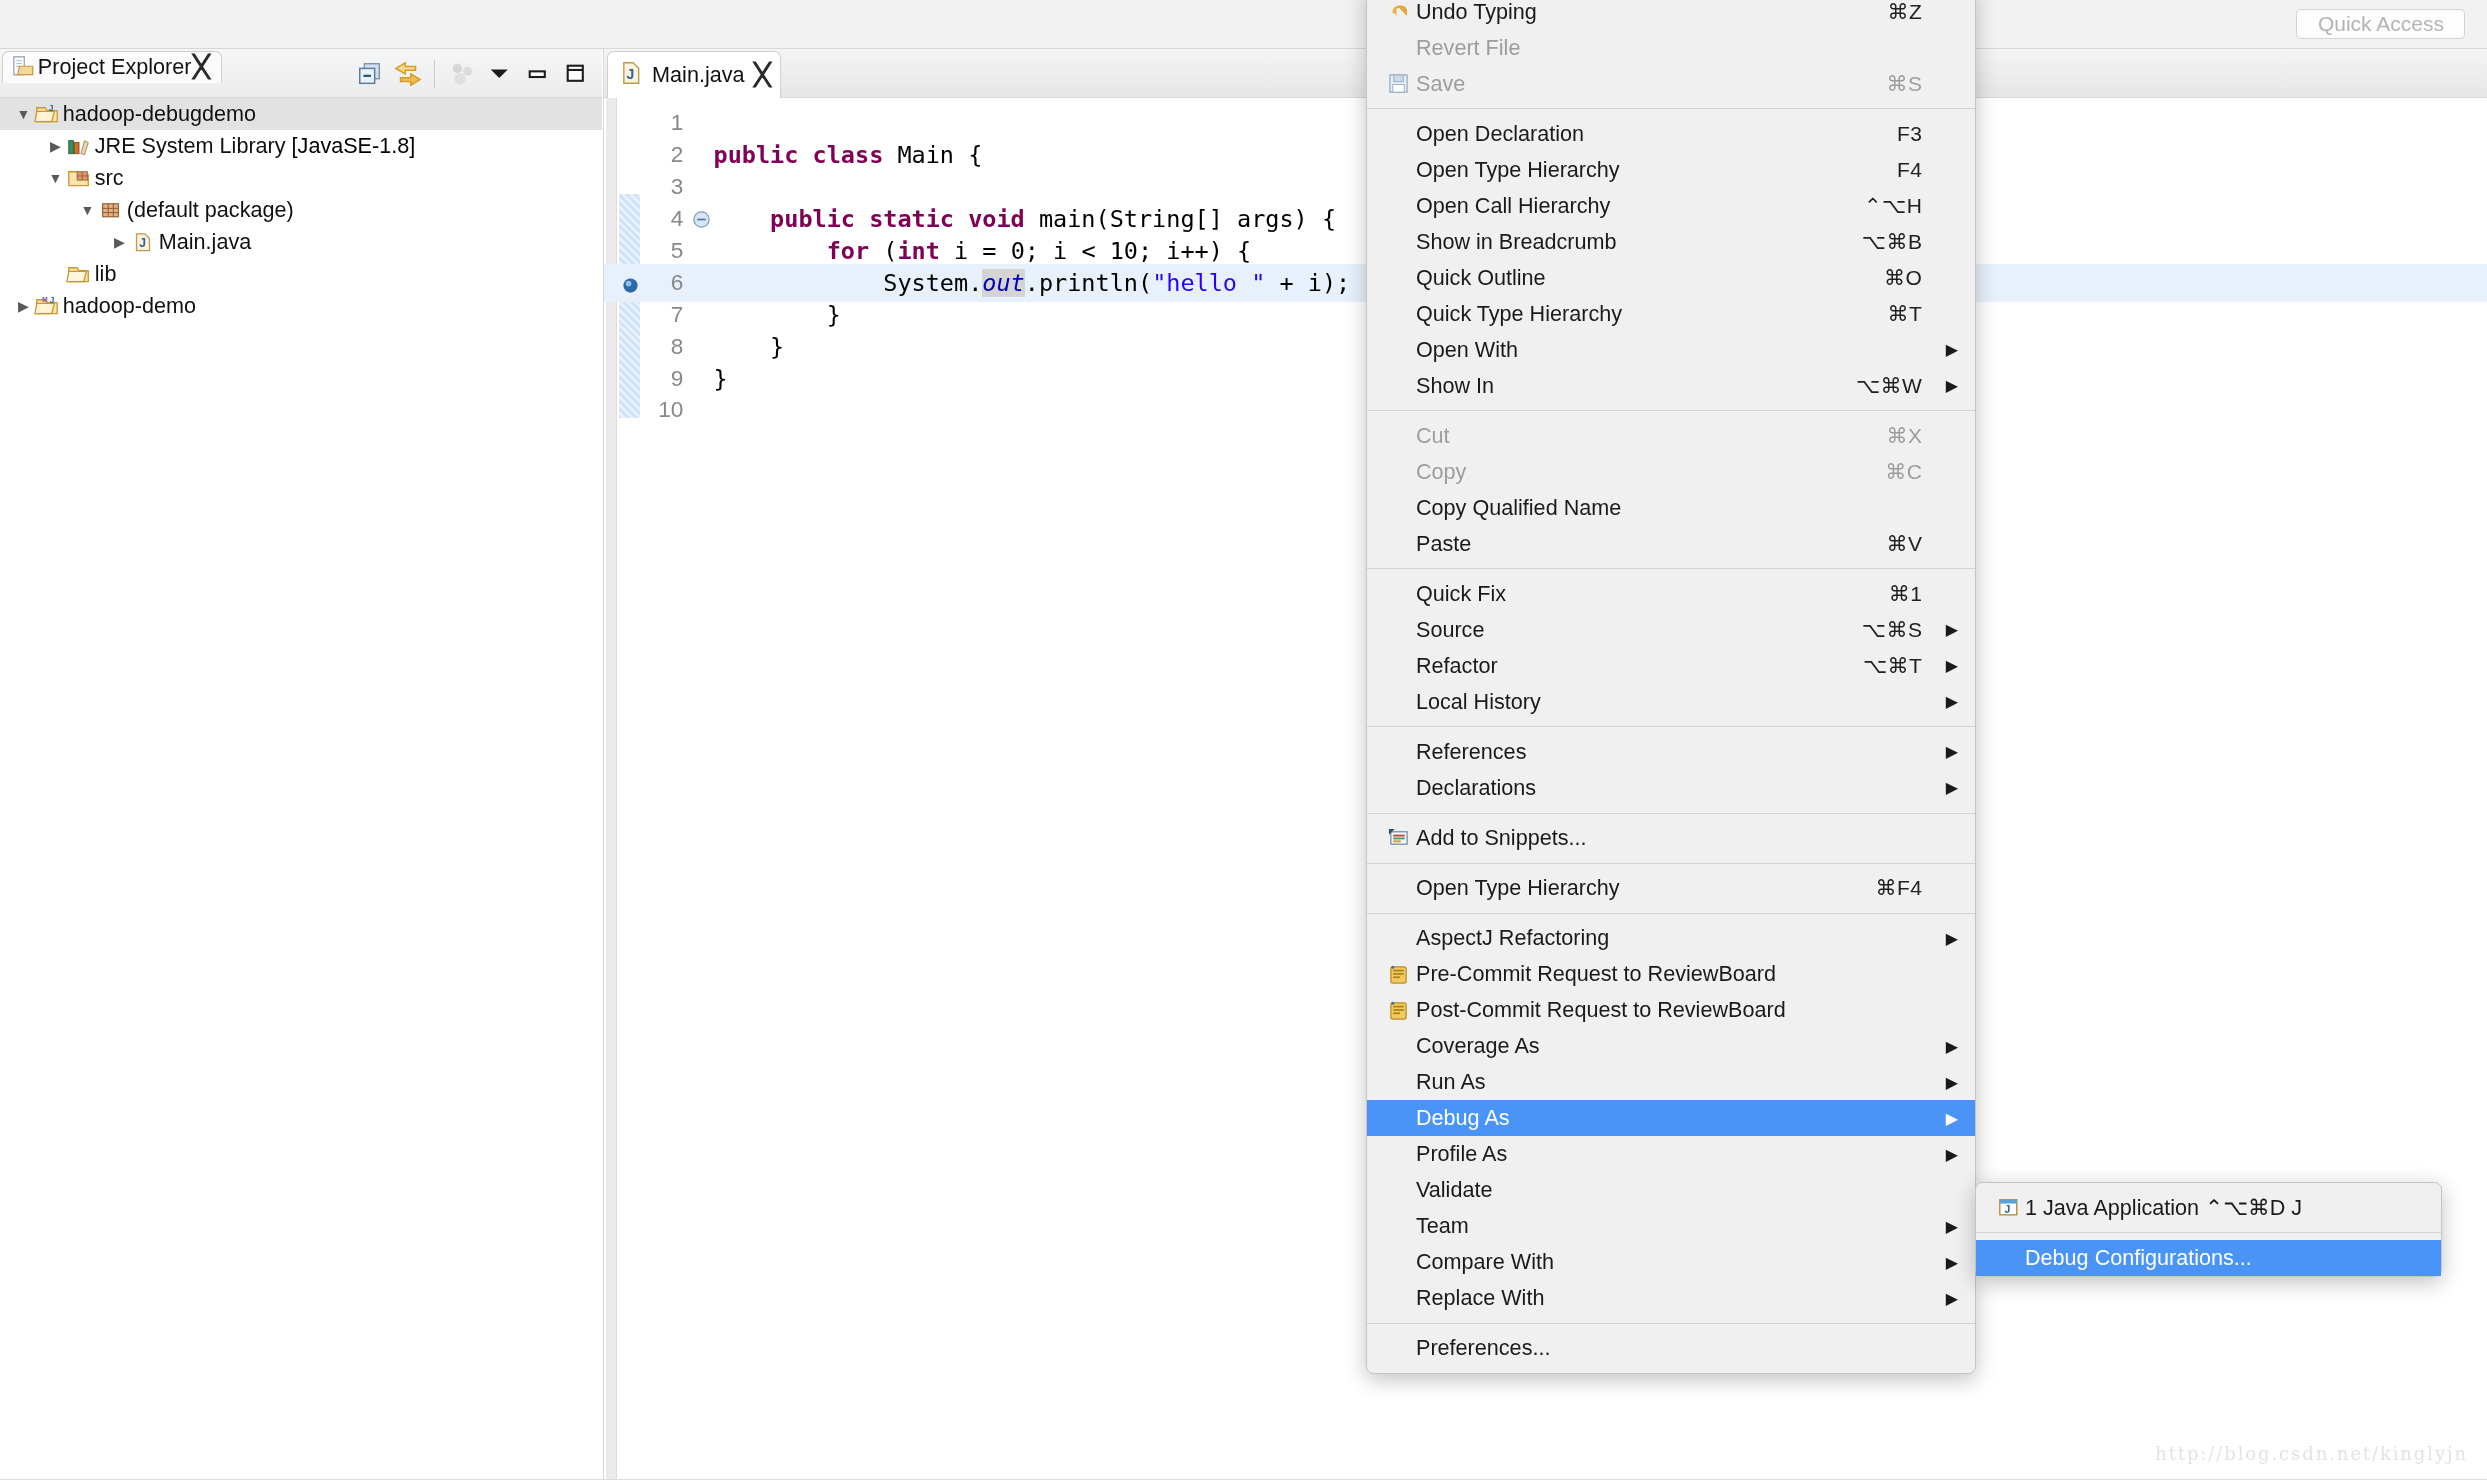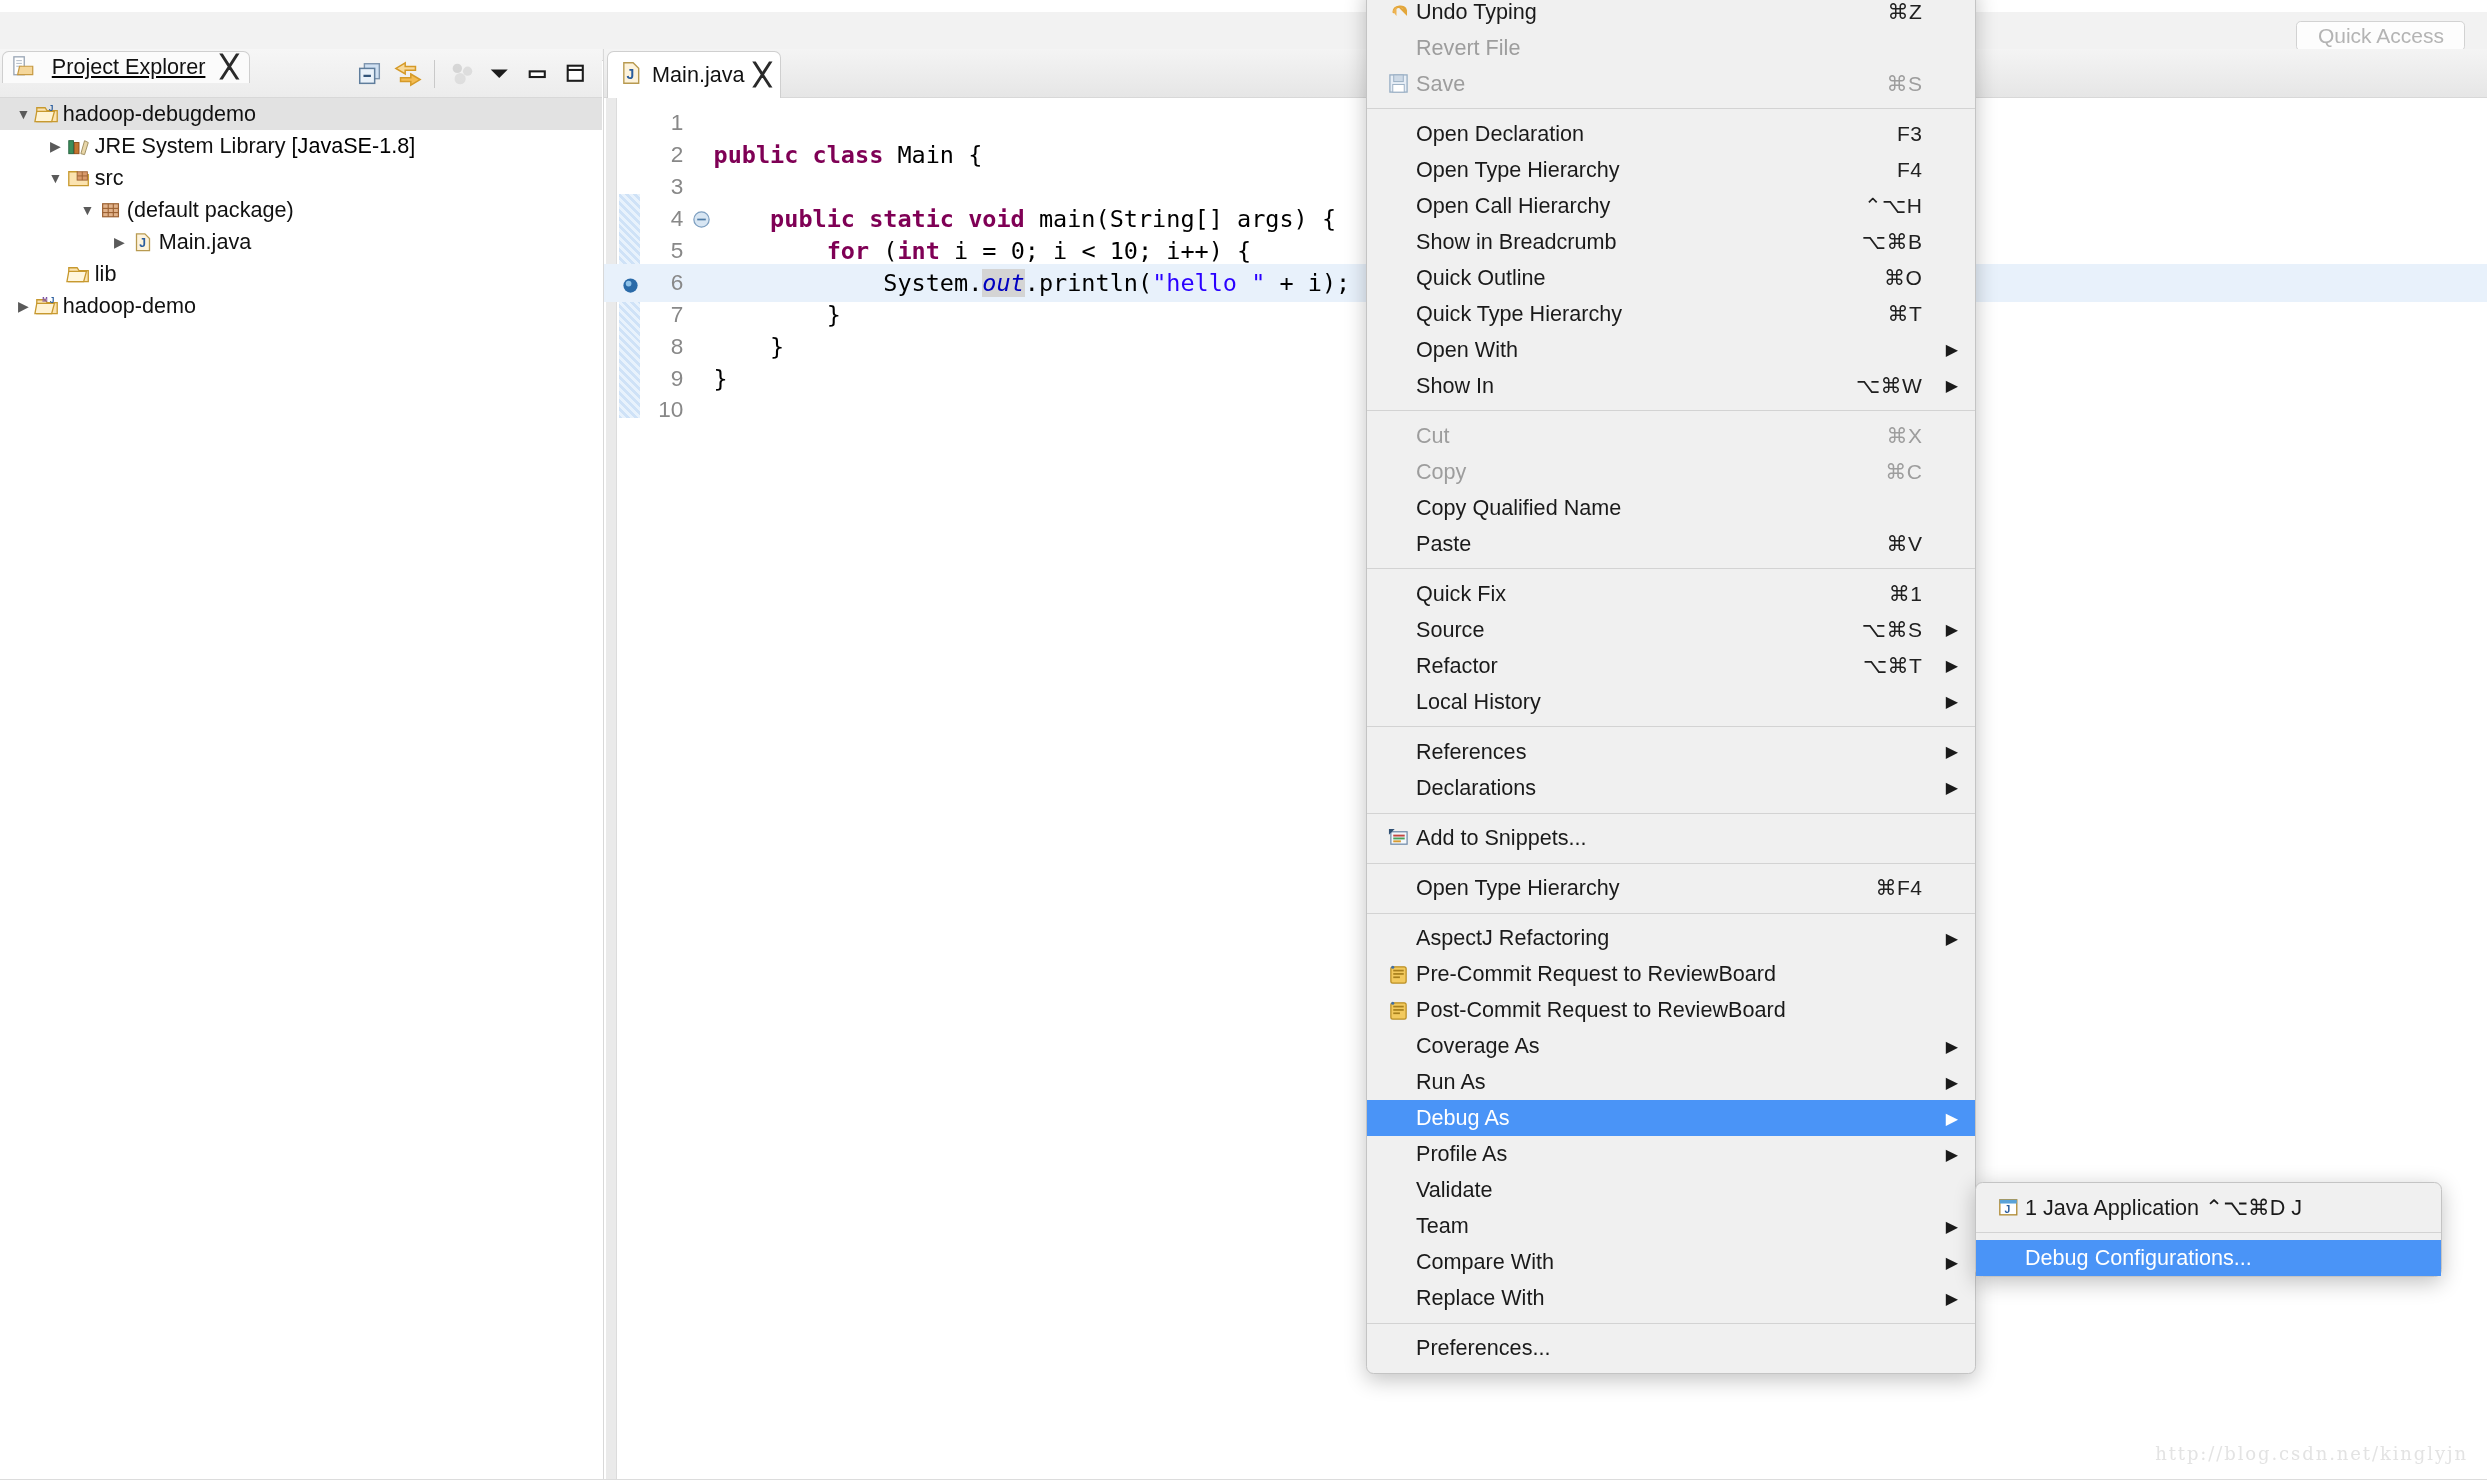--- a/index.html
+++ b/index.html
@@ -6,21 +6,21 @@
   html, body {
     width: 2487px; height: 1481px;
     background: #ffffff;
     font-family: "Liberation Sans", sans-serif;
     overflow: hidden;
   }
   #root { position: relative; width: 2487px; height: 1481px; }
 
   
   .topstrip {
-    position: absolute; left: 0; top: 12px; width: 2487px; height: 49px;
+    position: absolute; left: 0; top: 0; width: 2487px; height: 49px;
     background: #f2f2f2;
     border-bottom: 0.9px solid #d7d7d7;
   }
   .quick-access {
     position: absolute; right: 21.6px; top: 8.5px;
     width: 169px; height: 30px;
     border: 0.9px solid #d2d2d2; border-radius: 4.7px;
     background: #fdfdfd;
     color: #b4b4b4; font-size: 21px;
     display: flex; align-items: center; justify-content: center;
@@ -35,21 +35,21 @@
     position: absolute; left: 0; top: 0; width: 602px; height: 49px;
     background: linear-gradient(#f6f6f6, #ececec);
     border-bottom: 0.9px solid #d8d8d8;
   }
   .pe-tab {
     position: absolute; left: 1.9px; top: 1.9px; height: 32px;
     padding: 0 13px 0 9.4px;
     background: #fbfbfb;
     border: 0.9px solid #cfcfcf; border-bottom: none;
     border-radius: 6.6px 6.6px 0 0;
-    display: flex; align-items: center; gap: 15px; text-decoration: underline;
+    display: flex; align-items: center; gap: 1px;
   }
   .pe-tab-title { font-size: 21.6px; color: #121212; }
   .glyph-close {
     font-size: 21.6px; color: #2a2a2a; font-weight: 700;
     transform: scaleX(1.25); margin-left: 2.8px;
   }
   .pe-toolbar {
     position: absolute; right: 7.5px; top: 0; height: 49px;
     display: flex; align-items: center; gap: 0;
   }

